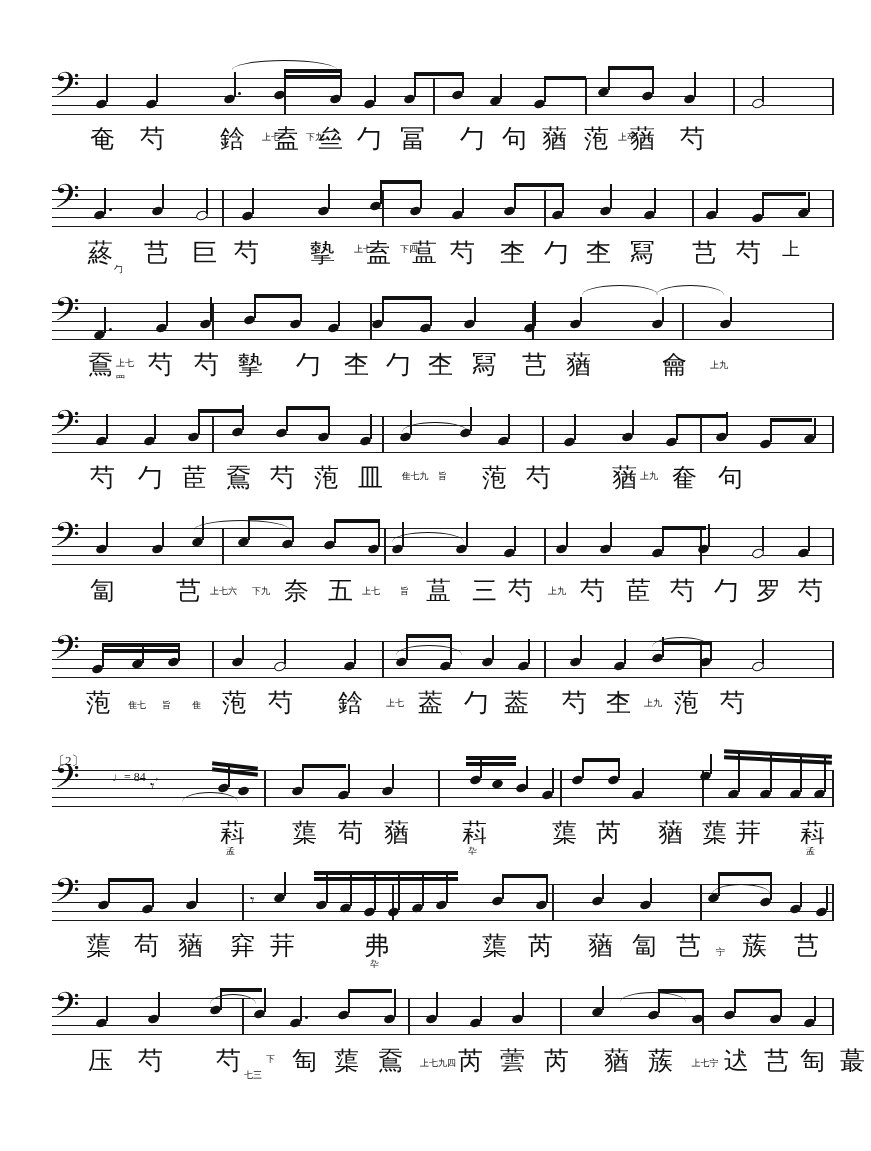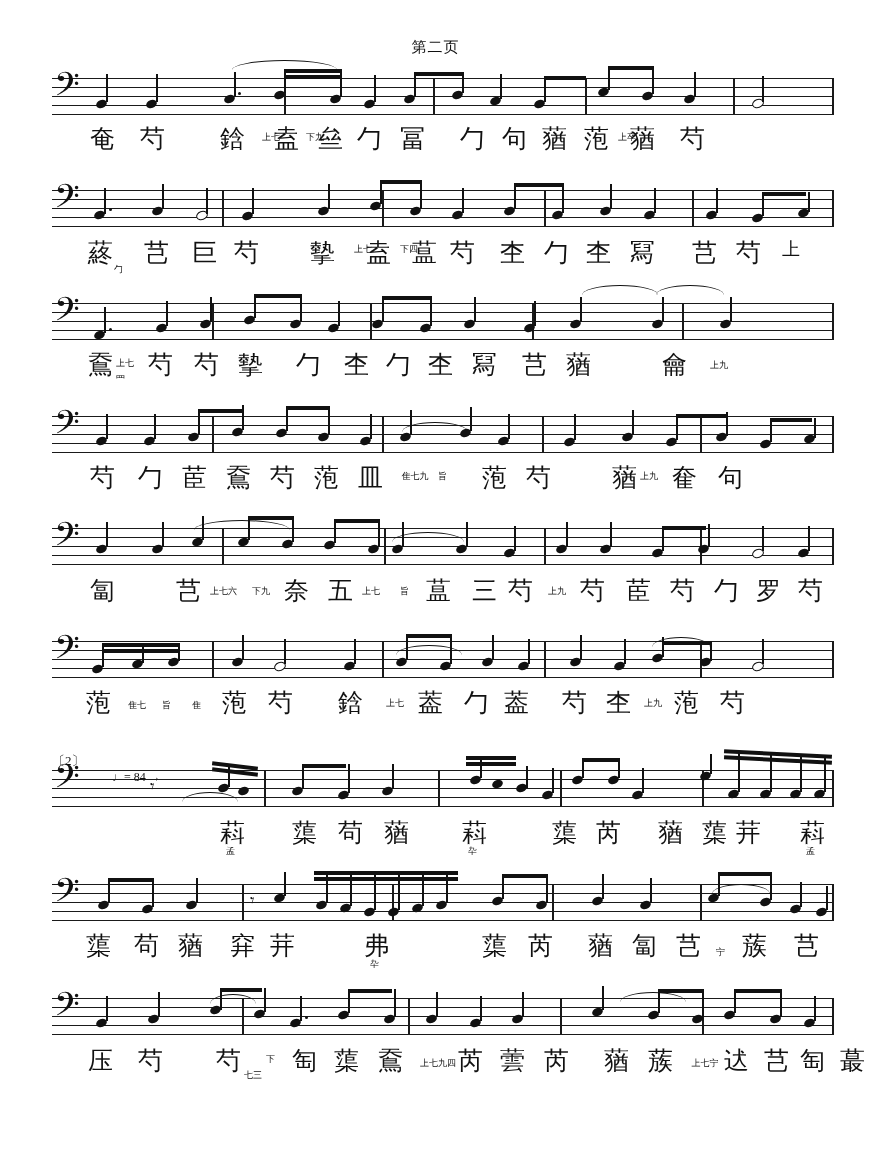--- a/index.html
+++ b/index.html
@@ -157,21 +157,20 @@
     font-family: "Liberation Serif", serif;
     font-size: 13px;
     color: #111;
   }
 </style>
 </head>
 <body>
 
 <div class="page">
 
-  <div class="page-title">第二页</div>
 
   <div class="sectmark" style="top:752px; left:52px;">〔2〕</div>
   <div class="tempo" style="top:770px; left:92px;margin-left:20px;">♩= 84  →</div>
 
   <div class="system" style="top:78px;">
     <div class="staff">
       <div class="line l0"></div>
       <div class="line l1"></div>
       <div class="line l2"></div>
       <div class="line l3"></div>

